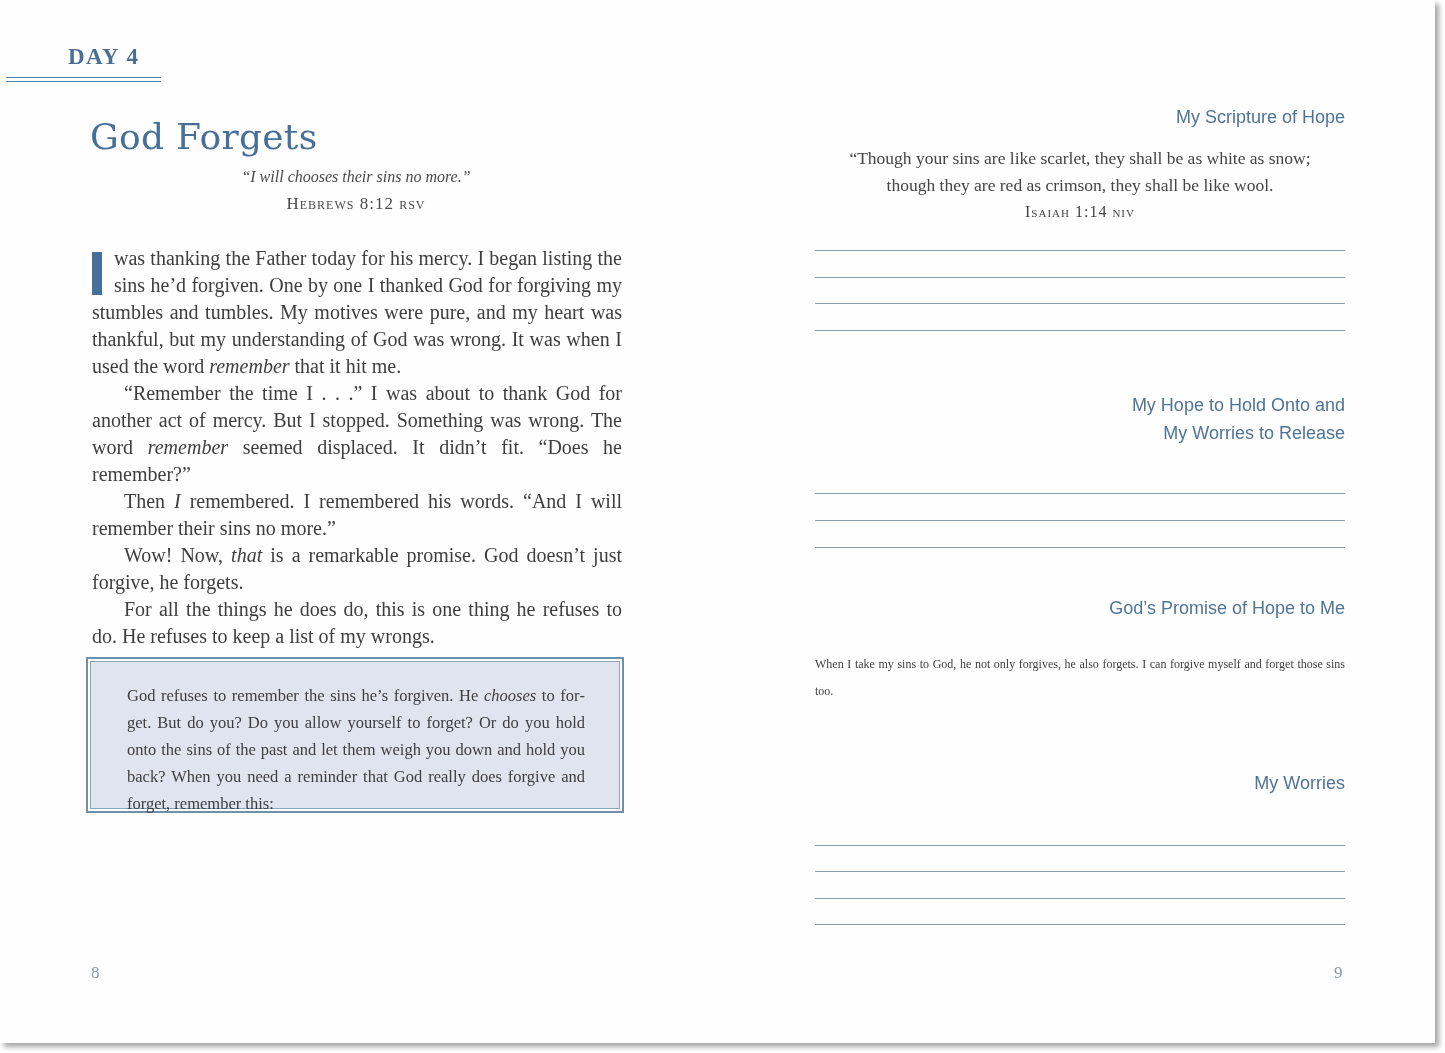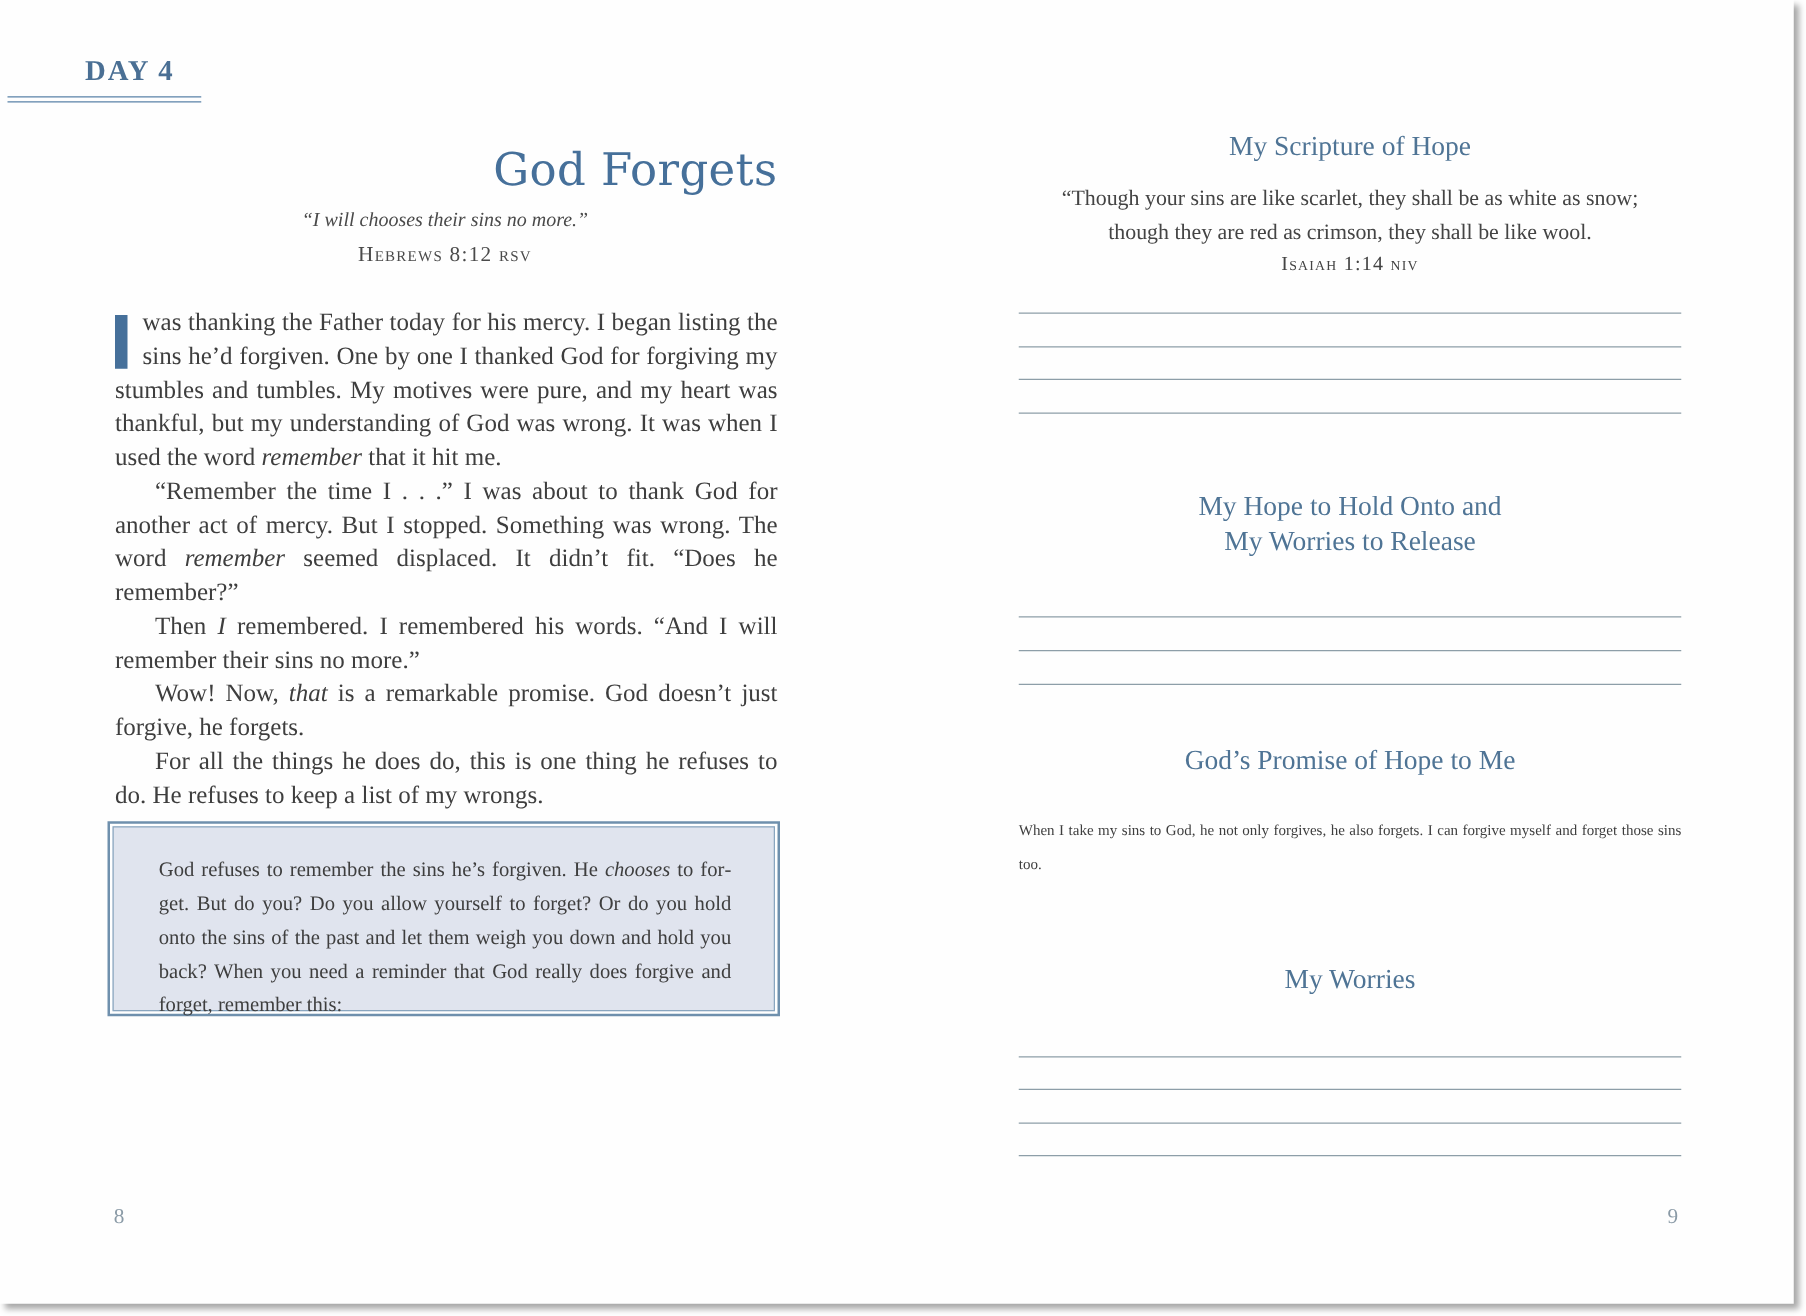--- a/index.html
+++ b/index.html
@@ -10,21 +10,21 @@
   .spread {
     position: absolute; left: 0; top: 0; width: 1435px; height: 1043px; background: #fefefe;
     box-shadow: 4px 4px 5px rgba(0,0,0,0.35);
   }
   .day-label {
     position: absolute; left: 68px; top: 44px; font-family: "Liberation Serif", serif;
     font-weight: bold; font-size: 23px; letter-spacing: 1.5px; color: #4a6f94;
   }
   .day-rule { position: absolute; left: 6px; top: 77px; width: 155px; height: 3px; border-top: 1px solid #5a82a8; border-bottom: 1px solid #5a82a8; }
   .title {
-    position: absolute; left: 90px; width: 532px; top: 92px; text-align: right;
+    position: absolute; left: 90px; width: 532px; top: 92px; text-align: left;
     font-family: "DejaVu Serif", serif; font-size: 36px; color: #46709a; letter-spacing: 0.3px; font-weight: normal;
   }
   .epigraph { position: absolute; left: 90px; width: 532px; top: 166px; text-align: center; font-size: 16px; color: #4a4a4a; }
   .epigraph .quote { font-style: italic; display: block; line-height: 22px; }
   .epigraph .ref { display: block; font-variant: small-caps; letter-spacing: 1px; line-height: 32px; font-size: 17px; }
   .body-text {
     position: absolute; left: 92px; width: 530px; top: 245px; font-size: 20px; line-height: 27px;
     text-align: justify; color: #3e3e3e;
   }
   .body-text p { margin: 0; text-indent: 32px; }
@@ -34,21 +34,21 @@
     position: absolute; left: 86px; top: 657px; width: 538px; height: 156px; box-sizing: border-box;
     border: 2px solid #6f90ad; padding: 2px; background: #fff;
   }
   .callout-inner {
     width: 100%; height: 100%; box-sizing: border-box; border: 1px solid #8aa6bf; background: #e0e4ee;
     padding: 20px 34px 0 36px; font-size: 16.5px; line-height: 27px; text-align: justify; color: #3e3e3e;
   }
   .pageno { position: absolute; top: 963px; font-size: 17px; color: #8a9aa6; }
   .right-col { position: absolute; left: 815px; width: 530px; }
   .section-heading {
-    text-align: center; font-family: Liberation Serif, serif; font-size: 22px; color: #4f7495;
+    text-align: right; font-family: Liberation Sans, sans-serif; font-size: 18px; color: #4f7495;
     font-weight: normal; margin: 0; line-height: 28px;
   }
   .scripture { text-align: center; font-size: 17.5px; line-height: 27px; color: #444; margin-top: 14px; }
   .scripture .ref { font-variant: small-caps; font-size: 16px; letter-spacing: 1px; line-height: 26px; }
   .line { height: 0; border-top: 1.5px solid #8d9ea8; margin: 0; }
   .promise { font-size: 12px; line-height: 27px; text-align: justify; color: #3e3e3e; }
 </style>
 </head>
 <body>
 

